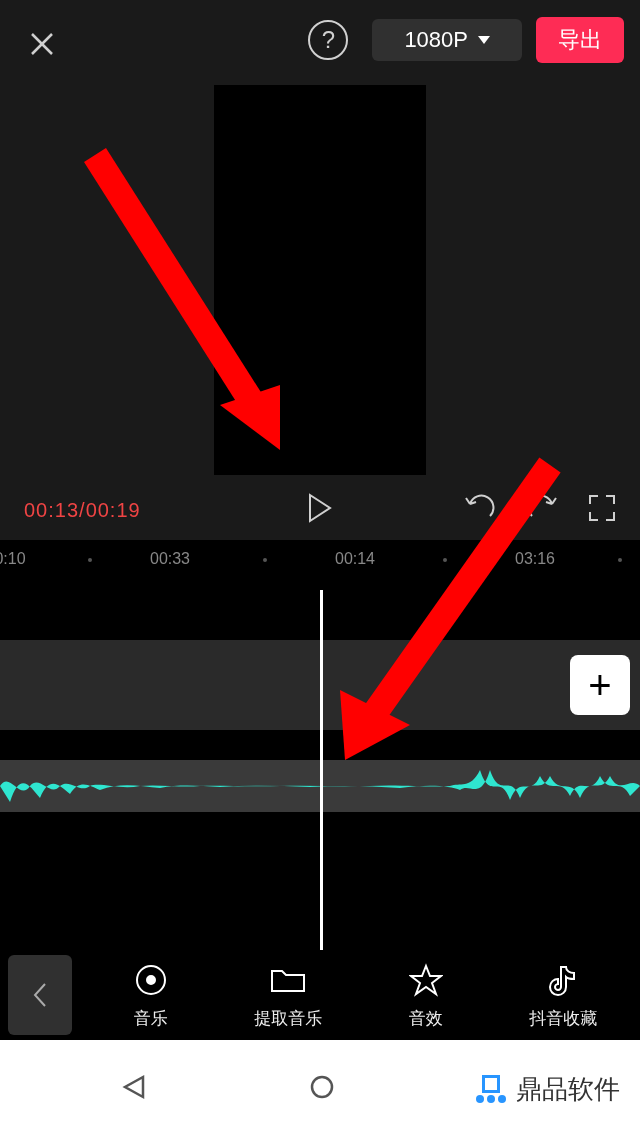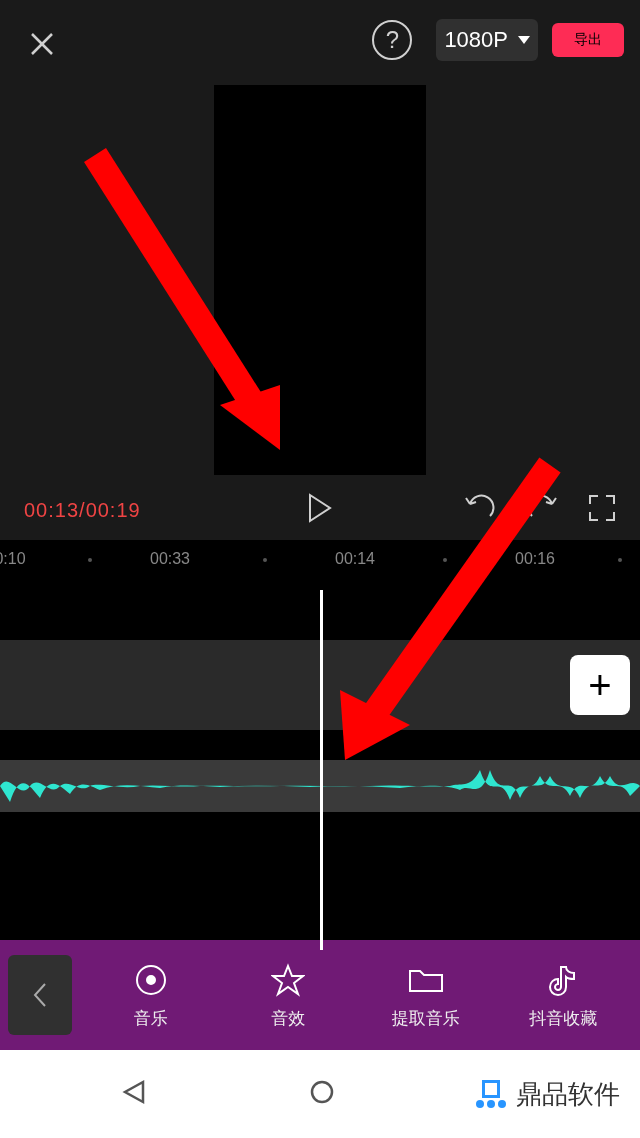--- a/index.html
+++ b/index.html
@@ -1,49 +1,49 @@
 <!DOCTYPE html>
 <html><head>
 <meta charset="utf-8">
 <style>
 *{margin:0;padding:0;box-sizing:border-box;font-family:-apple-system,"PingFang SC","Helvetica Neue",Arial,sans-serif}
 body{background:#1a1a1a;width:640px;height:1138px;overflow:hidden;position:relative;color:#fff}
 .header{height:80px;display:flex;align-items:center;justify-content:flex-end;padding:0 16px;gap:14px}
 .close-btn{position:absolute;left:24px;top:26px;width:36px;height:36px;display:flex;align-items:center;justify-content:center;cursor:pointer}
 .close-btn svg{stroke:#d0d0d0;stroke-width:2.5}
 .help-btn{width:40px;height:40px;border:2.5px solid #d0d0d0;border-radius:50%;display:flex;align-items:center;justify-content:center;font-size:24px;color:#d0d0d0;cursor:pointer;margin-right:10px}
-.res-chip{background:#303030;padding:8px 8px;border-radius:6px;display:flex;align-items:center;gap:10px;font-size:22px;cursor:pointer}
+.res-chip{background:#303030;padding:8px 32px;border-radius:6px;display:flex;align-items:center;gap:10px;font-size:22px;cursor:pointer}
 .res-chip span.caret{width:0;height:0;border-left:6px solid transparent;border-right:6px solid transparent;border-top:8px solid #fff}
-.export-btn{background:#fe2c55;color:#000000;padding:8px 22px;border-radius:6px;font-size:14px;cursor:pointer}
+.export-btn{background:#fe2c55;color:#ffffff;padding:8px 22px;border-radius:6px;font-size:22px;cursor:pointer}
 .preview{height:400px;display:flex;align-items:center;justify-content:center}
 .preview-box{width:212px;height:390px;background:#000}
 .play-row{height:60px;display:flex;align-items:center;padding:0 24px;position:relative}
 .tc{color:#ef4444;font-size:20px;letter-spacing:1px}
 .play-icon{position:absolute;left:50%;transform:translateX(-50%);cursor:pointer}
 .play-icon svg{stroke:#d0d0d0;stroke-width:2;fill:none}
 .right-controls{position:absolute;right:24px;display:flex;gap:30px;align-items:center}
 .right-controls div{cursor:pointer}
 .ic svg{stroke:#d0d0d0;stroke-width:2;fill:none}
 .timeline{position:relative;height:420px;background:#000}
 .ruler{height:40px;background:#000;position:relative;color:#888;font-size:16px}
 .tick{position:absolute;top:10px;transform:translateX(-50%)}
 .tick.dot{top:18px;width:4px;height:4px;background:#555;border-radius:50%}
 .video-track{position:absolute;top:100px;left:0;right:0;height:90px;background:#2a2a2a}
 .add-btn{position:absolute;right:10px;top:115px;width:60px;height:60px;background:#fff;border-radius:8px;display:flex;align-items:center;justify-content:center;font-size:40px;color:#000;cursor:pointer;line-height:1}
 .audio-track{position:absolute;top:220px;left:0;right:0;height:52px;background:#3a3a3a}
 .audio-track svg{width:100%;height:100%;display:block}
 .playhead{position:absolute;top:50px;left:320px;width:3px;height:360px;background:#fff;z-index:5}
-.bottom-tools{position:absolute;bottom:88px;left:0;right:0;height:110px;display:flex;align-items:center;padding:0 8px;background:#701a75}
+.bottom-tools{position:absolute;bottom:88px;left:0;right:0;height:110px;display:flex;align-items:center;padding:0 8px;background:#000000}
 .back-btn{width:64px;height:80px;background:#303030;border-radius:6px;display:flex;align-items:center;justify-content:center;margin-right:10px;cursor:pointer}
 .back-btn svg{stroke:#aaa;stroke-width:2;fill:none}
 .tool{flex:1;display:flex;flex-direction:column;align-items:center;gap:8px;cursor:pointer}
 .tool .ti{height:38px;display:flex;align-items:center;justify-content:center}
 .tool .ti svg{stroke:#fff;stroke-width:2;fill:none}
 .tool .tl{font-size:17px;color:#eee}
-.navbar{position:absolute;bottom:0;left:0;right:0;height:88px;background:#fff;display:flex;align-items:center}
+.navbar{position:absolute;bottom:0;left:0;right:0;height:98px;background:#fff;display:flex;align-items:center}
 .nav-icons{flex:1;display:flex;justify-content:space-around;align-items:center;padding:0 40px}
 .nav-icons svg{stroke:#555;stroke-width:2.5;fill:none}
 .watermark{display:flex;align-items:center;gap:10px;padding:0 20px;font-size:26px;color:#333;font-weight:500}
 .wm-logo{display:flex;flex-direction:column;align-items:center}
 .wm-sq{width:18px;height:18px;border:3px solid #2895ff;margin-bottom:2px}
 .wm-dots{display:flex;gap:3px}
 .wm-dots span{width:8px;height:8px;border-radius:50%;background:#2895ff}
 .arrow{position:absolute;z-index:20}
 </style>
 </head>
@@ -97,21 +97,21 @@
 </div>
 
 <div class="timeline">
   <div class="ruler">
     <span class="tick" style="left:10px">0:10</span>
     <span class="tick dot" style="left:90px"></span>
     <span class="tick" style="left:170px">00:33</span>
     <span class="tick dot" style="left:265px"></span>
     <span class="tick" style="left:355px">00:14</span>
     <span class="tick dot" style="left:445px"></span>
-    <span class="tick" style="left:535px">00:16</span>
+    <span class="tick" style="left:535px">03:16</span>
     <span class="tick dot" style="left:620px"></span>
   </div>
   <div class="video-track"></div>
   <div class="add-btn">+</div>
   <div class="audio-track">
     <svg viewBox="0 0 640 52" preserveAspectRatio="none">
       <path fill="#2fe6d0" d="M0,26 C10,10 20,42 30,26 C40,14 50,38 60,26 C70,18 80,34 90,26 C100,22 120,30 140,26 C160,24 180,28 200,26 C220,25 250,27 280,26 C310,25 340,27 370,26 C400,24 430,28 450,26 C460,22 470,30 480,10 C490,42 500,12 510,40 C520,14 530,38 540,16 C550,36 560,16 570,36 C580,14 590,38 600,16 C610,36 620,16 630,36 L640,26 L640,26 C630,16 620,36 610,16 C600,36 590,14 580,38 C570,16 560,36 550,16 C540,36 530,14 520,38 C510,12 500,40 490,10 C480,42 470,22 460,30 C450,26 430,24 400,28 C370,26 340,25 310,27 C280,26 250,25 220,27 C200,26 180,24 160,28 C140,26 120,22 100,30 C90,26 80,18 70,34 C60,26 50,14 40,38 C30,26 20,10 10,42 L0,26 Z"></path>
     </svg>
   </div>
   <div class="playhead"></div>
@@ -127,33 +127,33 @@
     <div class="ti">
         <svg width="34" height="34" viewBox="0 0 34 34">
           <circle cx="17" cy="17" r="14"></circle>
           <circle cx="17" cy="17" r="4" fill="#fff"></circle>
         </svg>
       </div>
     <div class="tl">音乐</div>
   </div>
   <div class="tool">
     <div class="ti">
+        <svg width="36" height="30" viewBox="0 0 36 30">
+          <path d="M2 6 L2 26 L34 26 L34 10 L16 10 L12 6 Z"></path>
+        </svg>
+      </div>
+    <div class="tl">提取音乐</div>
+  </div>
+  <div class="tool">
+    <div class="ti">
         <svg width="34" height="34" viewBox="0 0 34 34">
           <polygon points="17,3 21,13 32,13 23,20 27,31 17,24 7,31 11,20 2,13 13,13"></polygon>
         </svg>
       </div>
     <div class="tl">音效</div>
-  </div>
-  <div class="tool">
-    <div class="ti">
-        <svg width="36" height="30" viewBox="0 0 36 30">
-          <path d="M2 6 L2 26 L34 26 L34 10 L16 10 L12 6 Z"></path>
-        </svg>
-      </div>
-    <div class="tl">提取音乐</div>
   </div>
   <div class="tool">
     <div class="ti">
         <svg width="30" height="34" viewBox="0 0 30 34">
           <path d="M18 4 C18 8 22 10 26 10 L26 16 C22 16 19 15 18 14 L18 24 C18 29 14 32 10 32 C5 32 2 28 2 24 C2 19 6 16 10 16 L10 21 C8 21 7 23 7 24 C7 26 9 27 10 27 C12 27 13 25 13 24 L13 4 Z"></path>
         </svg>
       </div>
     <div class="tl">抖音收藏</div>
   </div>
 </div>

